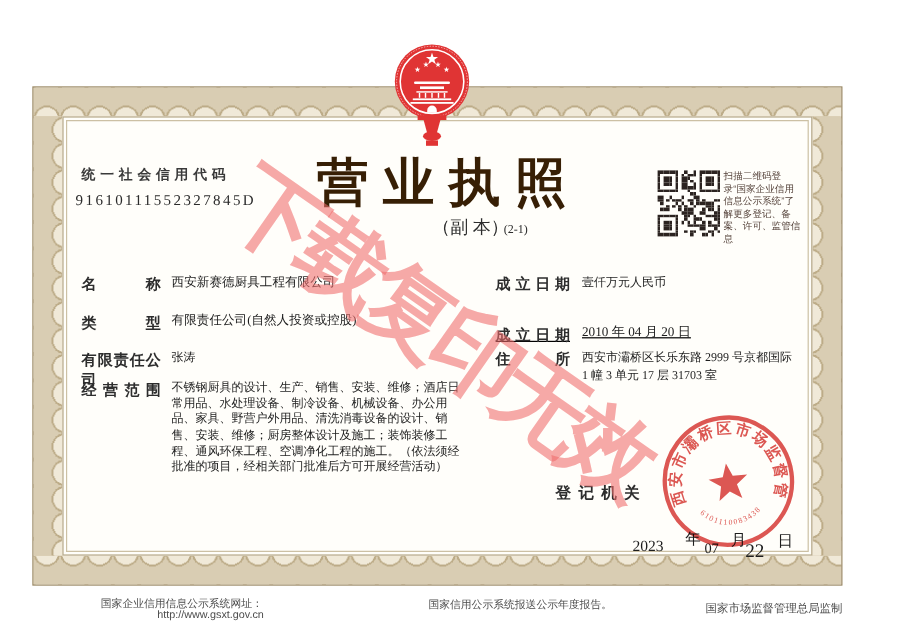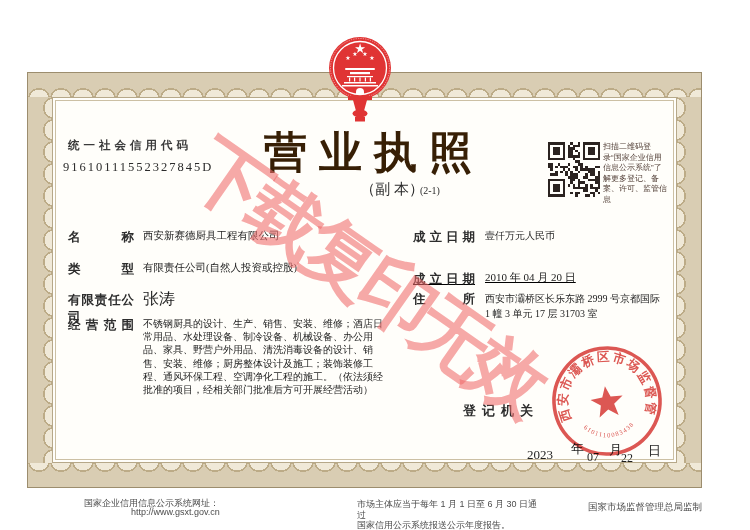--- a/index.html
+++ b/index.html
@@ -47,38 +47,38 @@
   
   .row { position:absolute; display:flex; align-items:flex-start; z-index:2; }
   .flabel { display:inline-block; font-family:"Liberation Sans", sans-serif;
             font-weight:bold; font-size:12.5px; color:#2d2d2d;
             text-align:justify; text-align-last:justify; }
   .flabel-l { width:66px; }
   .flabel-r { width:62px; }
   .fvalue { font-size:10px; color:#1d1d1d; line-height:13.2px; }
   .row-name  { left:68px;  top:229px; } .row-name  .fvalue { margin-left:9px;  width:265px; font-size:10.5px;}
   .row-type  { left:68px;  top:261px; } .row-type  .fvalue { margin-left:9px;  width:265px; font-size:10.5px;}
-  .row-legal { left:68px;  top:292px; } .row-legal .fvalue { margin-left:9px;  width:265px; font-size:16px;}
+  .row-legal { left:68px;  top:292px; } .row-legal .fvalue { margin-left:9px;  width:265px; font-size:10px;}
   .row-scope { left:68px;  top:317px; } .row-scope .fvalue { margin-left:9px;  width:246px; }
   .row-cap   { left:413px; top:229px; } .row-cap   .fvalue { margin-left:10px; width:190px; }
   .row-est   { left:413px; top:271px;text-decoration:underline; } .row-est   .fvalue { margin-left:10px; width:190px; font-size:11px; }
   .row-addr  { left:413px; top:291px; } .row-addr  .fvalue { margin-left:10px; width:181px; line-height:15px; }
 
   
   .reg-label { position:absolute; left:463px; top:402px; z-index:2;
                font-family:"Liberation Sans", sans-serif; font-weight:bold;
                font-size:13px; letter-spacing:6px; color:#2d2d2d; }
   .seal { position:absolute; left:550px; top:344px; width:114px; height:114px;
           z-index:4; transform:rotate(-8deg); opacity:0.88; mix-blend-mode:multiply; }
   .date-part { position:absolute; z-index:2; color:#1d1d1d; }
   .d-year  { left:527px; top:447px; font-size:13px;text-align:right; }
   .d-yl    { left:571px; top:440px; font-size:13px; }
   .d-month { left:587px; top:450px; font-size:12px; }
   .d-ml    { left:609px; top:441px; font-size:13px; }
-  .d-day   { left:621px; top:451px; font-size:12px; }
+  .d-day   { left:621px; top:451px; font-size:16px; }
   .d-dl    { left:648px; top:442px; font-size:13px; }
 
   
   .watermark { position:absolute; left:228px; top:118px; z-index:5;
                font-family:"Liberation Sans", sans-serif; font-weight:bold;
                font-size:76px; letter-spacing:-8px; white-space:nowrap;
                color:rgba(240,106,106,0.58);
                transform:rotate(35deg); transform-origin:0 0; pointer-events:none; }
 
   
@@ -414,18 +414,17 @@
   <span class="date-part d-month">07</span>
   <span class="date-part d-ml">月</span>
   <span class="date-part d-day">22</span>
   <span class="date-part d-dl">日</span>
 
   <div class="watermark">下载复印无效</div>
 
   <div class="foot f-left-label">国家企业信用信息公示系统网址：</div>
   <div class="foot f-left-url">http://www.gsxt.gov.cn</div>
   <div class="foot f-mid">
-    <div>市场主体应当于每年 1 月 1 日至 6 月 30 日通过</div>
     <div>国家信用公示系统报送公示年度报告。</div>
   </div>
   <div class="foot f-right">国家市场监督管理总局监制</div>
 
 </div>
 
 </body></html>

